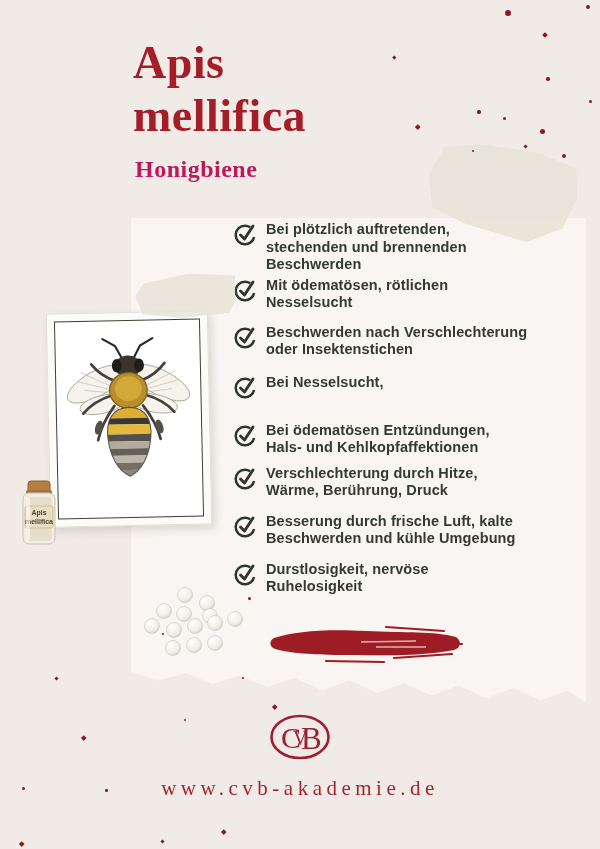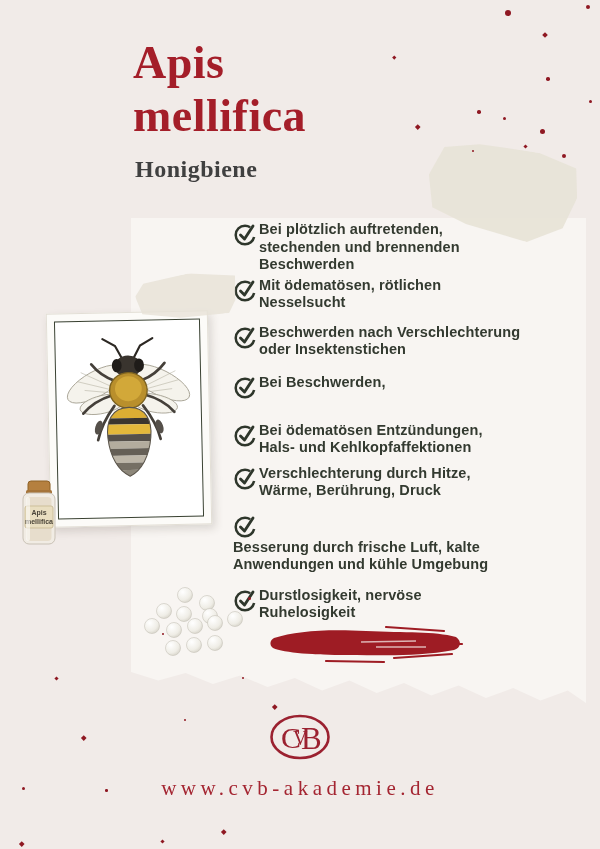--- a/index.html
+++ b/index.html
@@ -16,35 +16,35 @@
       72% 93.5%,66% 95.5%,60% 93%,54% 95%,48% 92.5%,42% 94.5%,36% 92%,30% 93.8%,
       24% 91.5%,18% 93.2%,12% 91%,6% 92.5%,0% 90.8%);
   }
   .title-block{position:absolute;left:133px;top:36px;}
   .title{
     font-family:"Liberation Serif",serif;font-weight:bold;
     font-size:46px;line-height:53px;color:#a41e29;letter-spacing:.5px;margin:0;
   }
   .subtitle{
     font-family:"Liberation Serif",serif;font-weight:bold;
-    font-size:24px;color:#404040;letter-spacing:.5px;margin:14px 0 0 2px;
+    font-size:24px;color:#be185d;letter-spacing:.5px;margin:14px 0 0 2px;
   }
   .checklist{position:absolute;left:233px;top:221px;width:345px;}
-  .check-item{display:flex;align-items:flex-start;}
+  .check-item{display:flex;gap:7px;align-items:flex-start;}
   .check-item svg{flex:0 0 26px;width:26px;height:26px;margin-top:0;}
   .check-text{
     font-weight:bold;font-size:14.5px;line-height:17.5px;
     color:#333a30;letter-spacing:.1px;
   }
   .check-item:nth-child(2){margin-top:3px;}
   .check-item:nth-child(3){margin-top:12px;}
   .check-item:nth-child(4){margin-top:15px;}
   .check-item:nth-child(5){margin-top:22px;}
   .check-item:nth-child(6){margin-top:8px;}
-  .check-item:nth-child(7){margin-top:13px;flex-direction:column;}
+  .check-item:nth-child(7){margin-top:13px;}
   .check-item:nth-child(8){margin-top:13px;}
   .tape{
     position:absolute;background:rgba(231,227,215,.92);
     box-shadow:0 1px 3px rgba(90,80,70,.18);
   }
   .tape-tr{
     left:427px;top:147px;width:150px;height:90px;transform:rotate(10deg);
     clip-path:polygon(0% 45%,7% 12%,30% 2%,70% 0%,96% 10%,100% 42%,94% 78%,72% 100%,30% 92%,6% 80%);
   }
   .tape-frame{
@@ -118,21 +118,21 @@
       <div>Beschwerden nach Verschlechterung</div>
       <div>oder Insektenstichen</div>
     </div>
   </div>
   <div class="check-item">
     <svg viewBox="0 0 26 26">
         <circle cx="12" cy="14" r="9.3" fill="none" stroke="#2e362b" stroke-width="2.5" stroke-dasharray="47 11.4" stroke-dashoffset="-2"></circle>
         <path d="M7.5,14 L11.5,18 L20,5" fill="none" stroke="#2e362b" stroke-width="2.9" stroke-linecap="round" stroke-linejoin="round"></path>
       </svg>
     <div class="check-text">
-      <div>Bei Beschwerden,</div>
+      <div>Bei Nesselsucht,</div>
     </div>
   </div>
   <div class="check-item">
     <svg viewBox="0 0 26 26">
         <circle cx="12" cy="14" r="9.3" fill="none" stroke="#2e362b" stroke-width="2.5" stroke-dasharray="47 11.4" stroke-dashoffset="-2"></circle>
         <path d="M7.5,14 L11.5,18 L20,5" fill="none" stroke="#2e362b" stroke-width="2.9" stroke-linecap="round" stroke-linejoin="round"></path>
       </svg>
     <div class="check-text">
       <div>Bei ödematösen Entzündungen,</div>
       <div>Hals- und Kehlkopfaffektionen</div>
@@ -148,21 +148,21 @@
       <div>Wärme, Berührung, Druck</div>
     </div>
   </div>
   <div class="check-item">
     <svg viewBox="0 0 26 26">
         <circle cx="12" cy="14" r="9.3" fill="none" stroke="#2e362b" stroke-width="2.5" stroke-dasharray="47 11.4" stroke-dashoffset="-2"></circle>
         <path d="M7.5,14 L11.5,18 L20,5" fill="none" stroke="#2e362b" stroke-width="2.9" stroke-linecap="round" stroke-linejoin="round"></path>
       </svg>
     <div class="check-text">
       <div>Besserung durch frische Luft, kalte</div>
-      <div>Anwendungen und kühle Umgebung</div>
+      <div>Beschwerden und kühle Umgebung</div>
     </div>
   </div>
   <div class="check-item">
     <svg viewBox="0 0 26 26">
         <circle cx="12" cy="14" r="9.3" fill="none" stroke="#2e362b" stroke-width="2.5" stroke-dasharray="47 11.4" stroke-dashoffset="-2"></circle>
         <path d="M7.5,14 L11.5,18 L20,5" fill="none" stroke="#2e362b" stroke-width="2.9" stroke-linecap="round" stroke-linejoin="round"></path>
       </svg>
     <div class="check-text">
       <div>Durstlosigkeit, nervöse</div>
       <div>Ruhelosigkeit</div>

